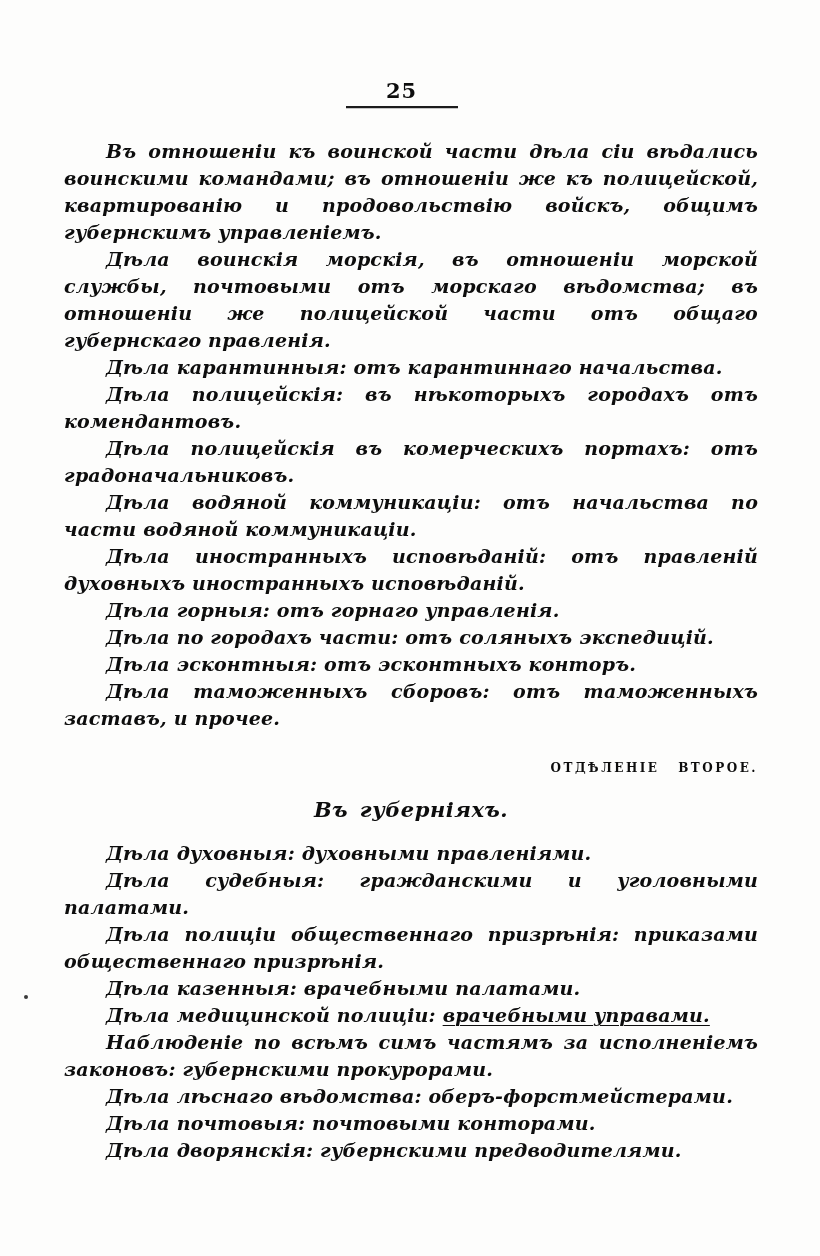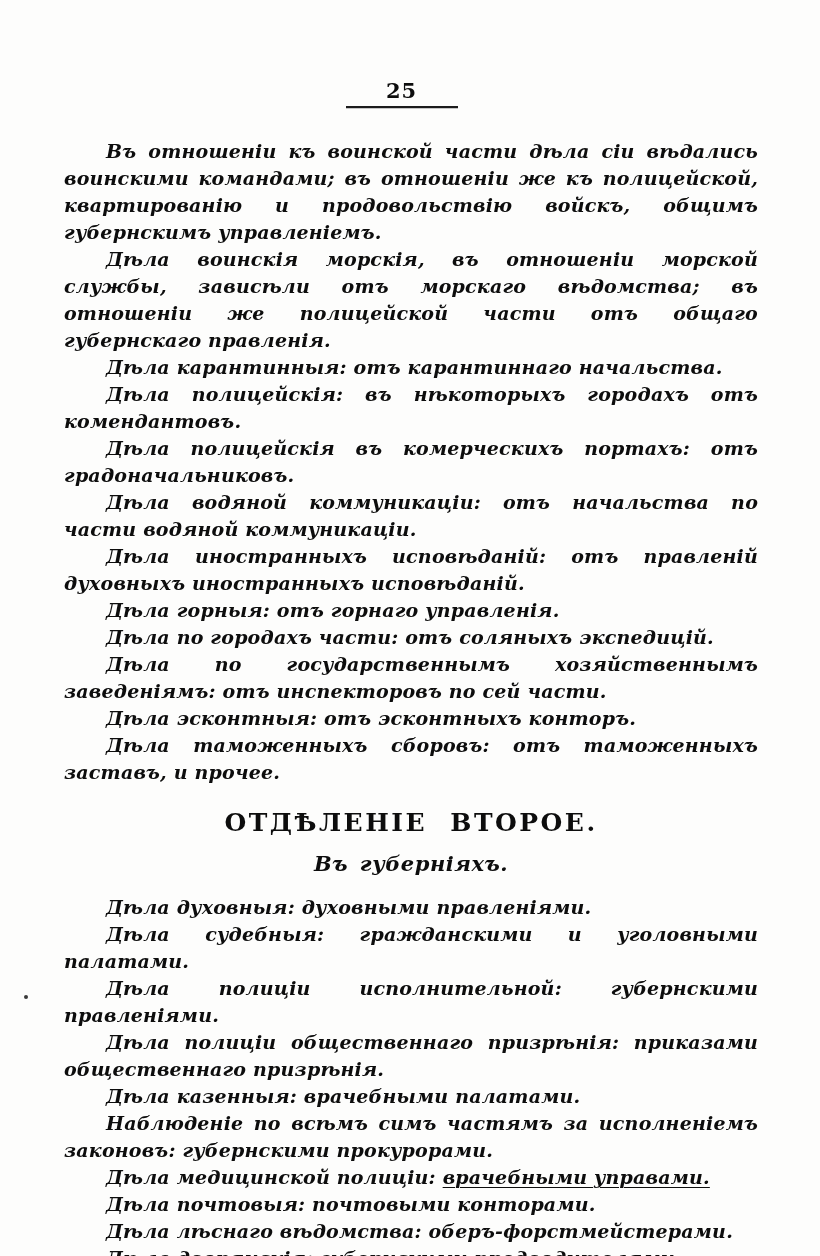--- a/index.html
+++ b/index.html
@@ -55,22 +55,22 @@
     margin: 0;
     text-indent: 42px;
     font-style: italic;
   }
   .underlined {
     text-decoration: underline;
     text-decoration-thickness: 1px;
     text-underline-offset: 3px;
   }
   .section-heading {
-    font-size: 25px;
-    text-align: center;
+    font-size: 12px;
+    text-align: right;
     text-indent: 0;
     margin: 23px 0 0;
     font-weight: 700;
     letter-spacing: 2.5px;
     word-spacing: 12px;
   }
   .section-subtitle {
     font-size: 21px;
     text-align: center;
     text-indent: 0;
@@ -97,47 +97,45 @@
 
   <div class="pagehead">
     <div class="pagenum">25</div>
     <div class="pagenum-rule"></div>
   </div>
 
   <div class="body-text">
 
     <div id="section-one">
         <p><span>Въ отношеніи къ воинской части дѣла сіи вѣдались воинскими командами; въ отношеніи же къ полицейской, квартированію и продовольствію войскъ, общимъ губернскимъ управленіемъ.</span></p>
-        <p><span>Дѣла воинскія морскія, въ отношеніи морской службы, зависѣли отъ морскаго вѣдомства; въ отношеніи же полицейской части отъ общаго губернскаго правленія.</span></p>
+        <p><span>Дѣла воинскія морскія, въ отношеніи морской службы, почтовыми отъ морскаго вѣдомства; въ отношеніи же полицейской части отъ общаго губернскаго правленія.</span></p>
         <p><span>Дѣла карантинныя: отъ карантиннаго начальства.</span></p>
         <p><span>Дѣла полицейскія: въ нѣкоторыхъ городахъ отъ комендантовъ.</span></p>
         <p><span>Дѣла полицейскія въ комерческихъ портахъ: отъ градоначальниковъ.</span></p>
         <p><span>Дѣла водяной коммуникаціи: отъ начальства по части водяной коммуникаціи.</span></p>
         <p><span>Дѣла иностранныхъ исповѣданій: отъ правленій духовныхъ иностранныхъ исповѣданій.</span></p>
         <p><span>Дѣла горныя: отъ горнаго управленія.</span></p>
         <p><span>Дѣла по городахъ части: отъ соляныхъ экспедицій.</span></p>
-        <p><span>Дѣла по государственнымъ хозяйственнымъ заведеніямъ: отъ инспекторовъ по сей части.</span></p>
         <p><span>Дѣла эсконтныя: отъ эсконтныхъ конторъ.</span></p>
         <p><span>Дѣла таможенныхъ сборовъ: отъ таможенныхъ заставъ, и прочее.</span></p>
       </div>
 
     <h2 class="section-heading">ОТДѢЛЕНІЕ ВТОРОЕ.</h2>
 
     <h3 class="section-subtitle">Въ губерніяхъ.</h3>
 
     <div id="section-two">
         <p><span>Дѣла духовныя: духовными правленіями.</span></p>
         <p><span>Дѣла судебныя: гражданскими и уголовными палатами.</span></p>
-        <p><span>Дѣла полиціи исполнительной: губернскими правленіями.</span></p>
         <p><span>Дѣла полиціи общественнаго призрѣнія: приказами общественнаго призрѣнія.</span></p>
         <p><span>Дѣла казенныя: врачебными палатами.</span></p>
+        <p><span>Дѣла медицинской полиціи: </span><span class="underlined">врачебными управами.</span></p>
         <p><span>Наблюденіе по всѣмъ симъ частямъ за исполненіемъ законовъ: губернскими прокурорами.</span></p>
-        <p><span>Дѣла медицинской полиціи: </span><span class="underlined">врачебными управами.</span></p>
+        <p><span>Дѣла лѣснаго вѣдомства: оберъ-форстмейстерами.</span></p>
         <p><span>Дѣла почтовыя: почтовыми конторами.</span></p>
-        <p><span>Дѣла лѣснаго вѣдомства: оберъ-форстмейстерами.</span></p>
         <p><span>Дѣла дворянскія: губернскими предводителями.</span></p>
       </div>
 
   </div>
 
   <div class="margin-speck"></div>
 
 </div>
 
 </body></html>

